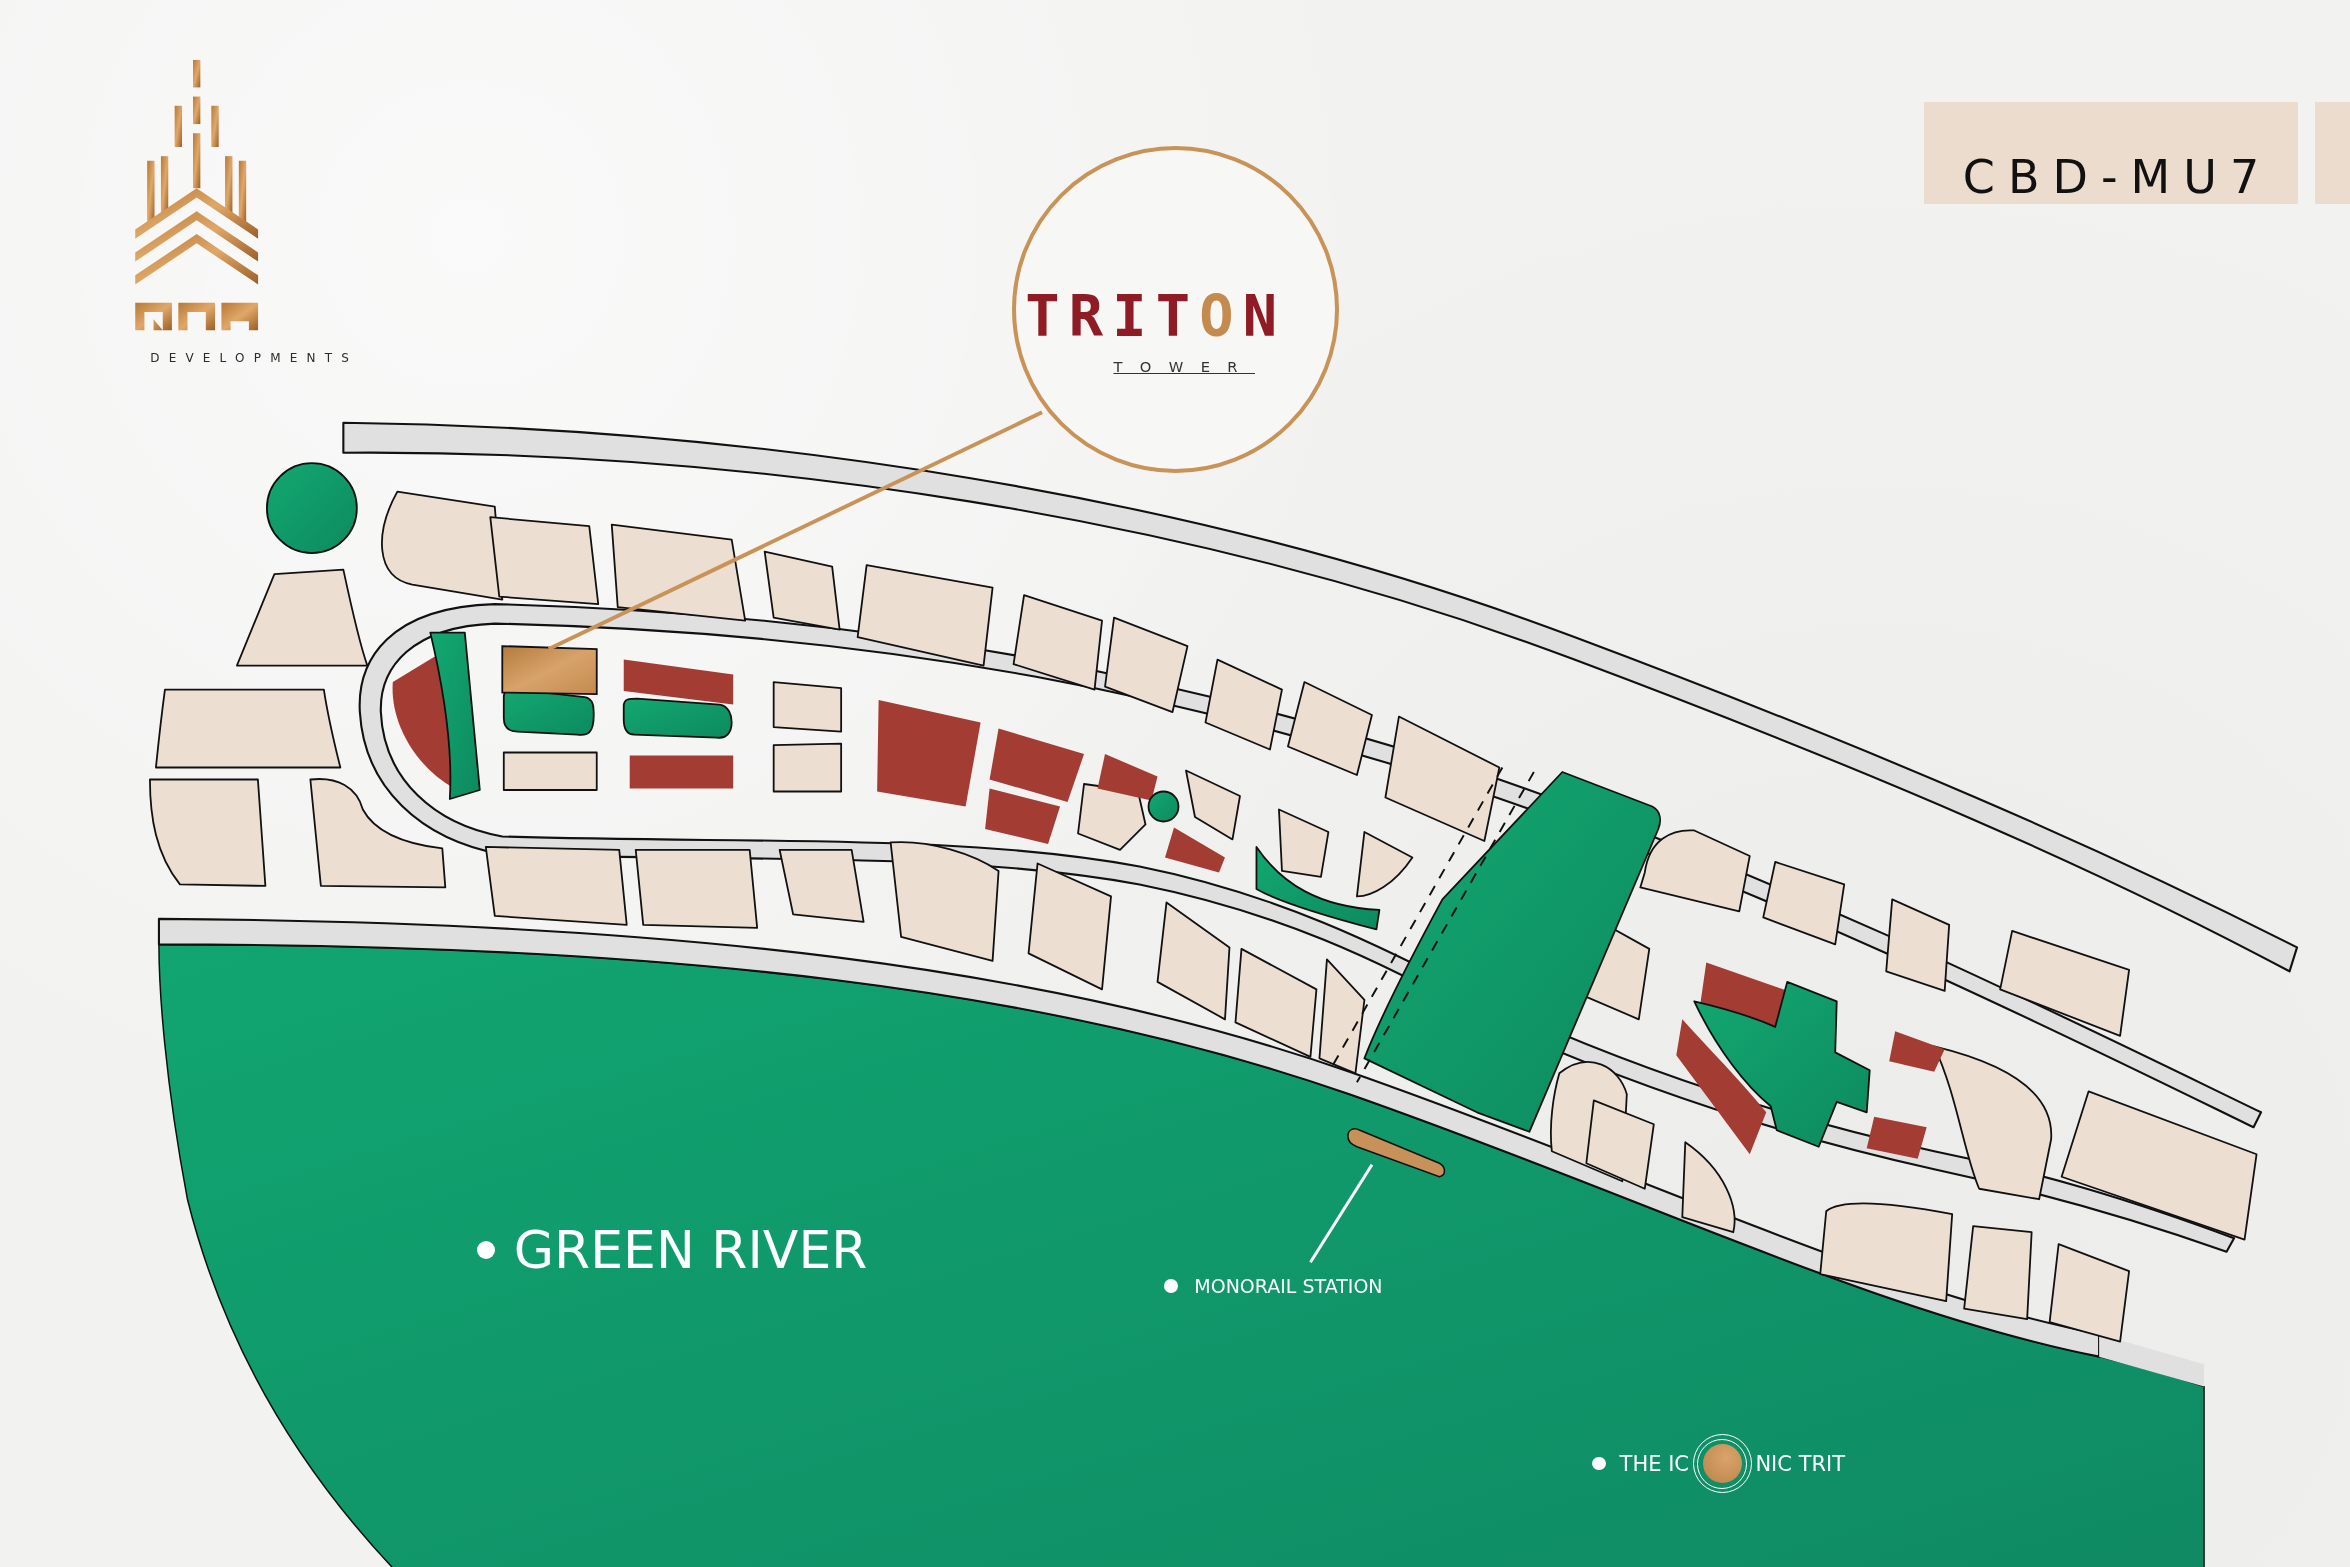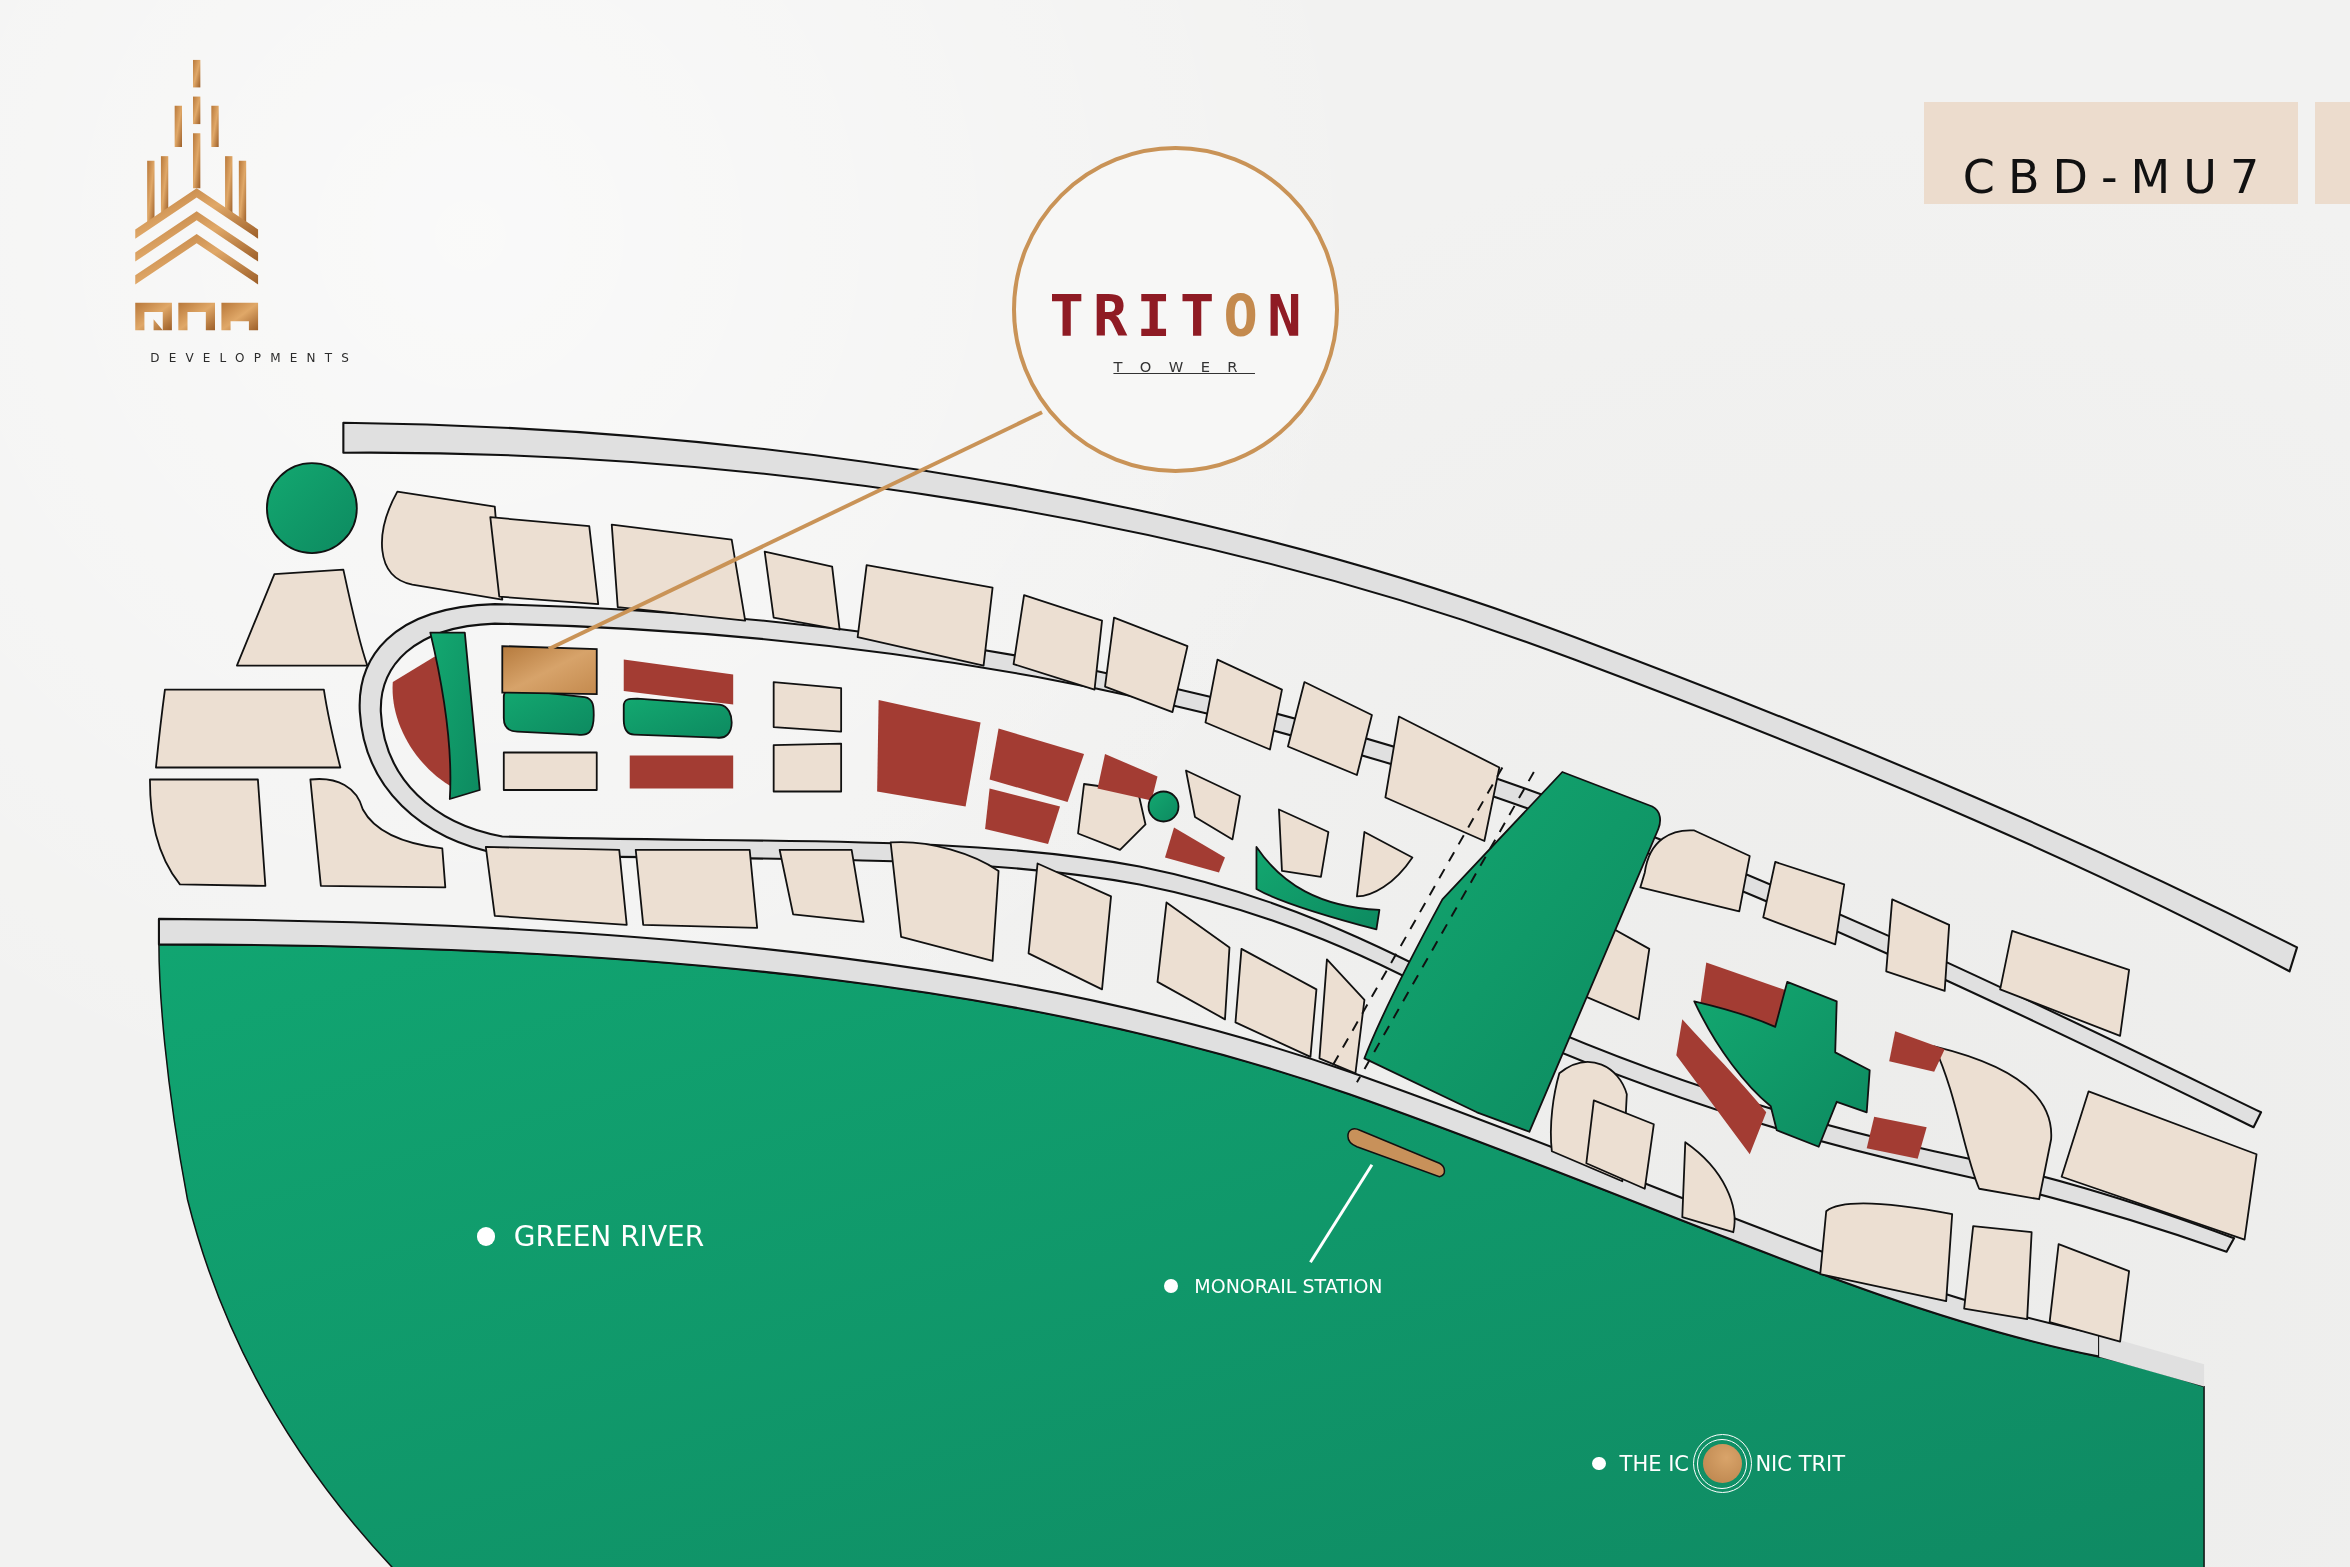--- a/index.html
+++ b/index.html
@@ -9,26 +9,26 @@
       radial-gradient(circle at 20% 15%, rgba(255,255,255,0.6), rgba(255,255,255,0) 40%),
       radial-gradient(circle at 80% 80%, rgba(230,230,228,0.5), rgba(255,255,255,0) 50%),
       #f2f2f1; }
   #map { position:absolute; left:0; top:0; width:2351px; height:1568px; }
   .logo { position:absolute; left:83px; top:55px; width:275px; height:321px; }
   .logo-sub { position:absolute; left:0; top:296px; width:275px; text-align:right; font-family:"DejaVu Sans", sans-serif; font-size:12px; letter-spacing:9.2px; color:#2b2b2b; padding-left:7.3px; box-sizing:border-box; }
   .badge { position:absolute; left:1924px; top:102px; width:374px; height:102px; background:#ecdccd; display:flex; align-items:flex-end; justify-content:center; }
   .badge-text { font-family:"DejaVu Sans", sans-serif; font-size:46px; letter-spacing:13px; color:#111; padding-left:13px; }
   .badge-strip { position:absolute; left:2315px; top:102px; width:36px; height:102px; background:#ecdccd; }
   .callout { position:absolute; left:1012px; top:146px; width:327px; height:327px; border-radius:50%; box-sizing:border-box; border:4.6px solid #c99357; background:#f7f7f6; }
-  .triton { position:absolute; left:0; top:138px; width:100%; text-align:center; font-family:"DejaVu Sans Mono", monospace; font-weight:bold; font-size:57px; letter-spacing:9.2px; color:#8f1b24; line-height:57px; padding-left:9.2px; box-sizing:border-box; }
+  .triton { position:absolute; left:0; top:138px; width:100%; font-family:"DejaVu Sans Mono", monospace; font-weight:bold; font-size:57px; letter-spacing:9.2px; color:#8f1b24; line-height:57px; padding-left:9.2px; box-sizing:border-box; }
   .triton-o { color:#c48a4e; }
   .tower { position:absolute; left:0; top:208px; width:100%; text-align:center; font-family:"DejaVu Sans", sans-serif; font-size:14.7px; letter-spacing:17.4px; color:#333; padding-left:17.4px; box-sizing:border-box;text-decoration:underline; }
   .label { position:absolute; color:#fff; font-family:"DejaVu Sans", sans-serif; white-space:nowrap; display:flex; align-items:center; }
   .dot { display:inline-block; border-radius:50%; background:#fff; }
-  .lbl-green { left:477px; top:1220px; font-size:28px; }
+  .lbl-green { left:477px; top:1220px; font-size:52px; }
   .lbl-green .dot { width:18.4px; height:18.4px; margin-right:18.4px; }
   .lbl-mono { left:1164px; top:1275px; font-size:19px; }
   .lbl-mono .dot { width:13.8px; height:13.8px; margin-right:16.5px; }
   .lbl-iconic { left:1592px; top:1434px; font-size:21px; }
   .lbl-iconic .dot { width:13.8px; height:13.8px; margin-right:13.8px; }
   .iconic-mark { display:inline-block; position:relative; width:59px; height:59px; margin:0 3.7px; }
   .iconic-mark .ring { position:absolute; border-radius:50%; border:1.4px solid #fff; box-sizing:border-box; }
   .iconic-mark .r1 { left:0; top:0; width:59px; height:59px; }
   .iconic-mark .r2 { left:4.6px; top:4.6px; width:50px; height:50px; }
   .iconic-mark .core { position:absolute; left:10px; top:10px; width:39px; height:39px; border-radius:50%; background:radial-gradient(circle at 60% 35%, #d9a46a, #b9824b); }

